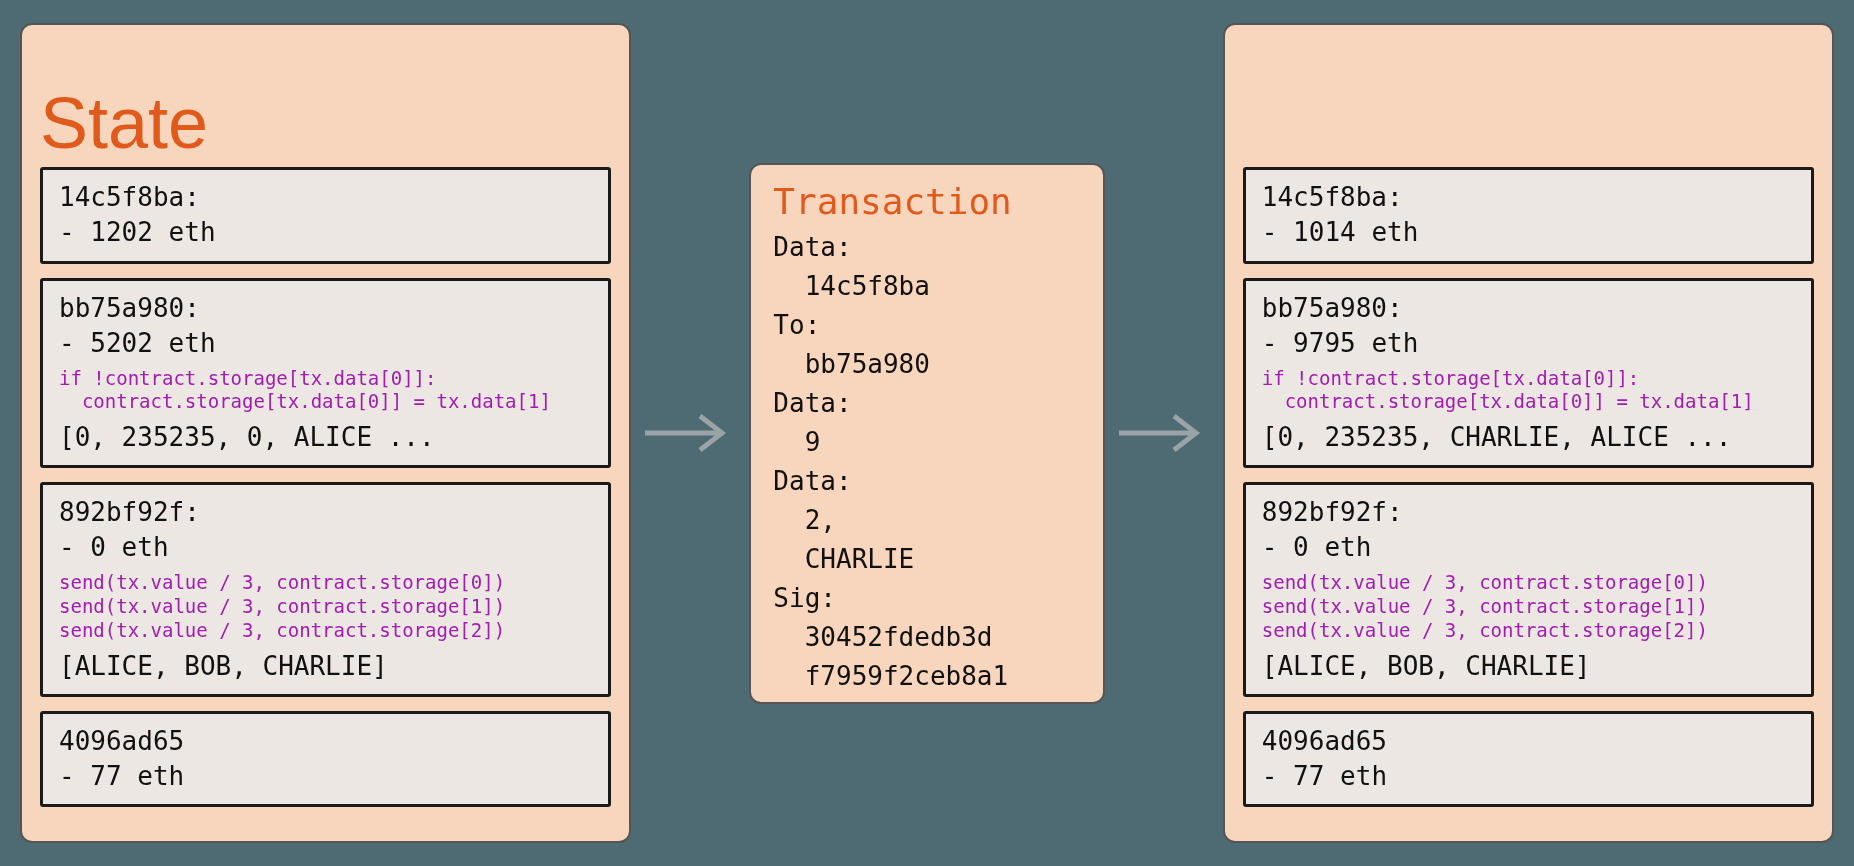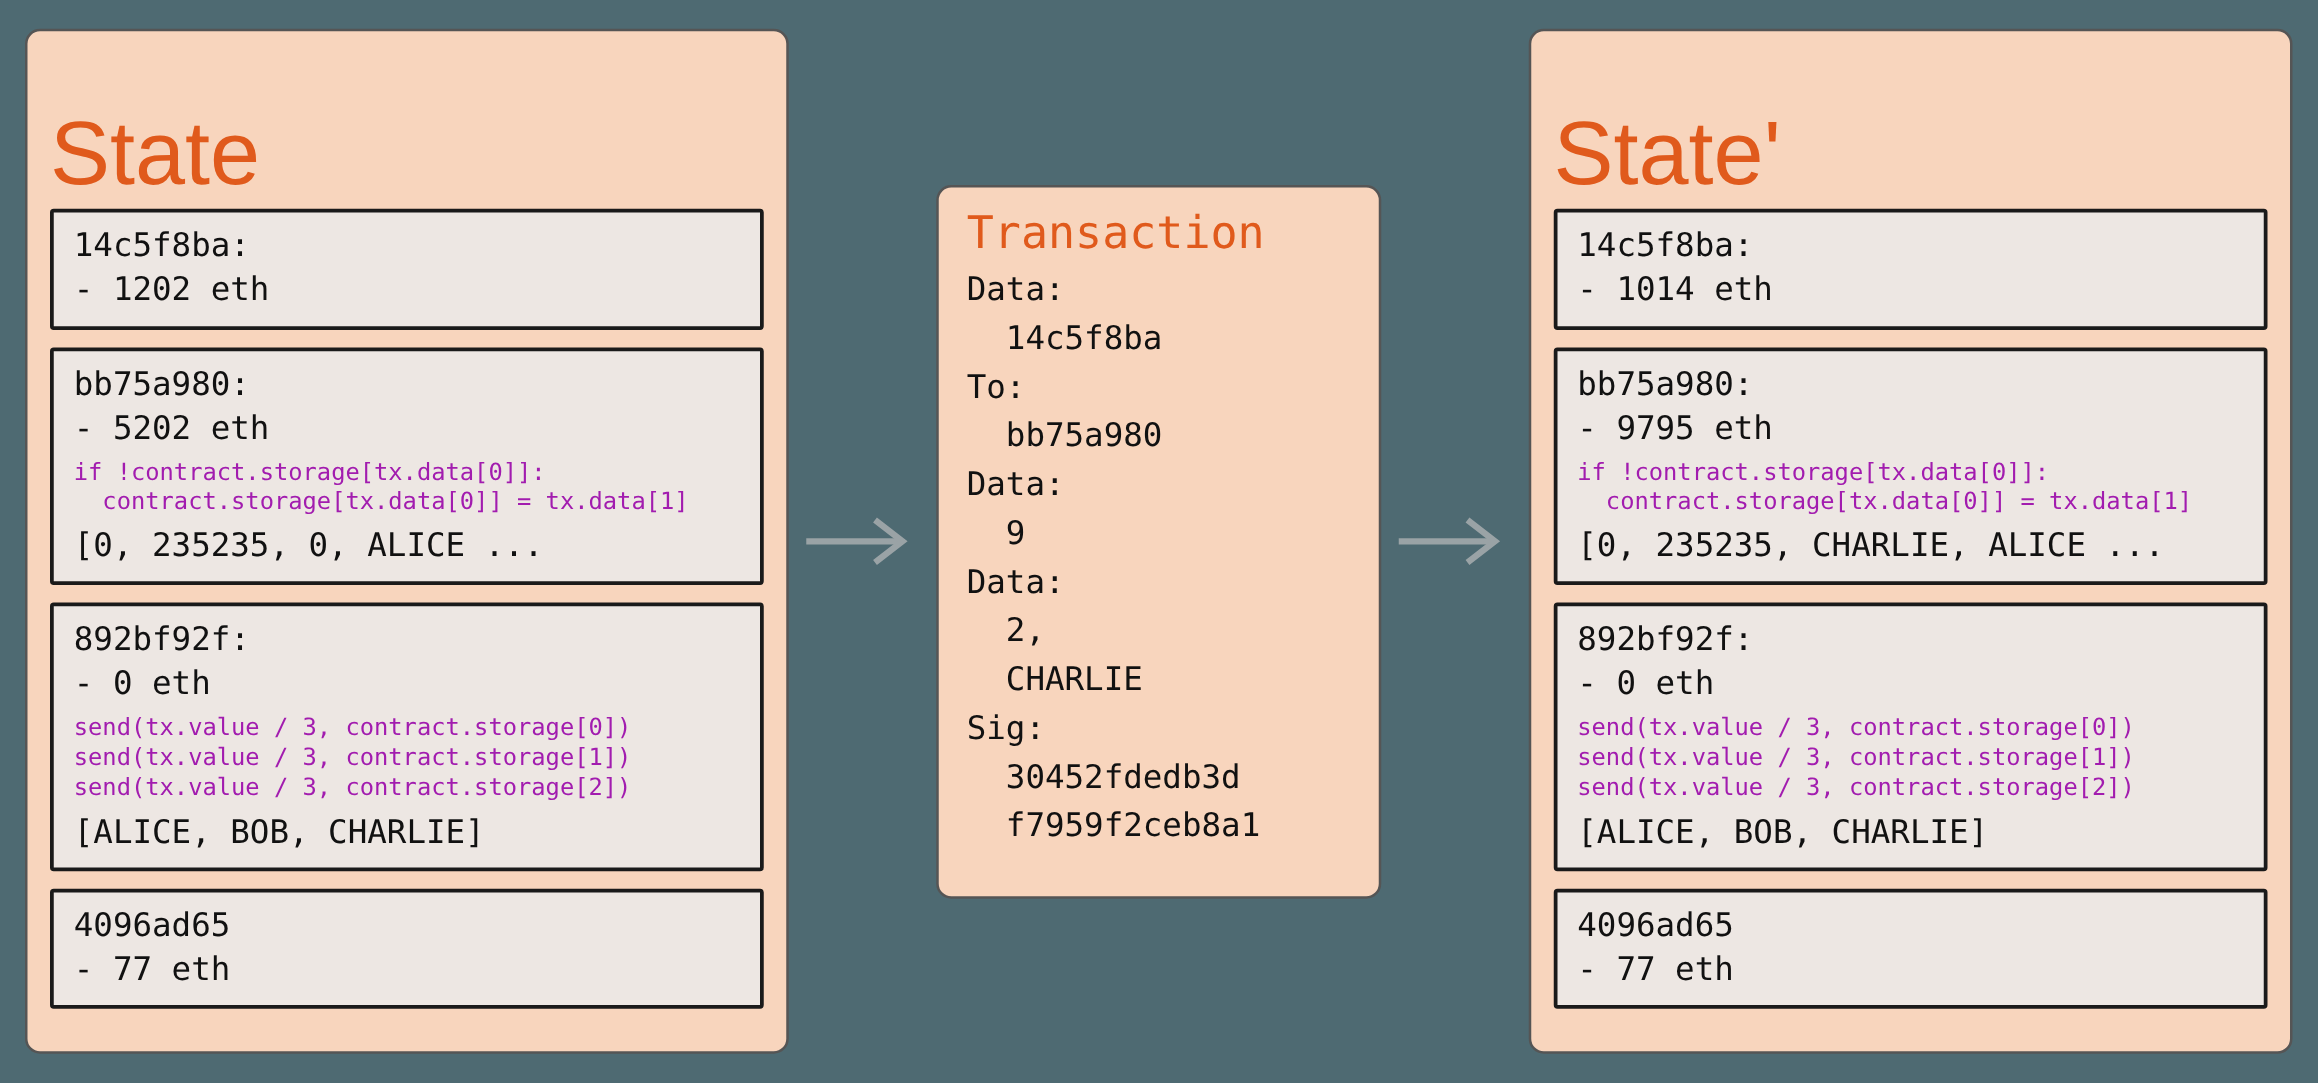--- a/index.html
+++ b/index.html
@@ -53,21 +53,21 @@
     display: block;
     padding: 6px 0;
     white-space:pre;
   }
   .storage-line {
     font-size: 26px;
     padding-top: 6px;
   }
   .tx-panel {
     width: 360px;
-    padding: 16px 22px 36px 22px;
+    padding: 16px 22px 6px 22px;
     height: auto;
   }
   .tx-title {
     color: #e05a1c;
     font-size: 36px;
     font-family: ui-monospace, "SF Mono", Menlo, Consolas, monospace;
     margin-bottom: 6px;
   }
   .tx-body {
     font-size: 26px;
@@ -133,21 +133,20 @@
 </div>
 
 <div class="arrow">
   <svg viewBox="0 0 100 50">
     <line x1="5" y1="25" x2="80" y2="25" stroke="#9aa3a6" stroke-width="5"></line>
     <polyline points="60,8 82,25 60,42" fill="none" stroke="#9aa3a6" stroke-width="5"></polyline>
   </svg>
 </div>
 
 <div class="panel state-panel">
-  <div class="title">State'</div>
 
   <div class="account"><span>14c5f8ba</span>:
 - <span>1014 eth</span></div>
 
   <div class="account"><span>bb75a980</span>:
 - <span>9795 eth</span>
 <span class="code">if !contract.storage[tx.data[0]]:
   contract.storage[tx.data[0]] = tx.data[1]</span><span class="storage-line">[0, 235235, CHARLIE, ALICE ...</span></div>
 
   <div class="account"><span>892bf92f</span>:

